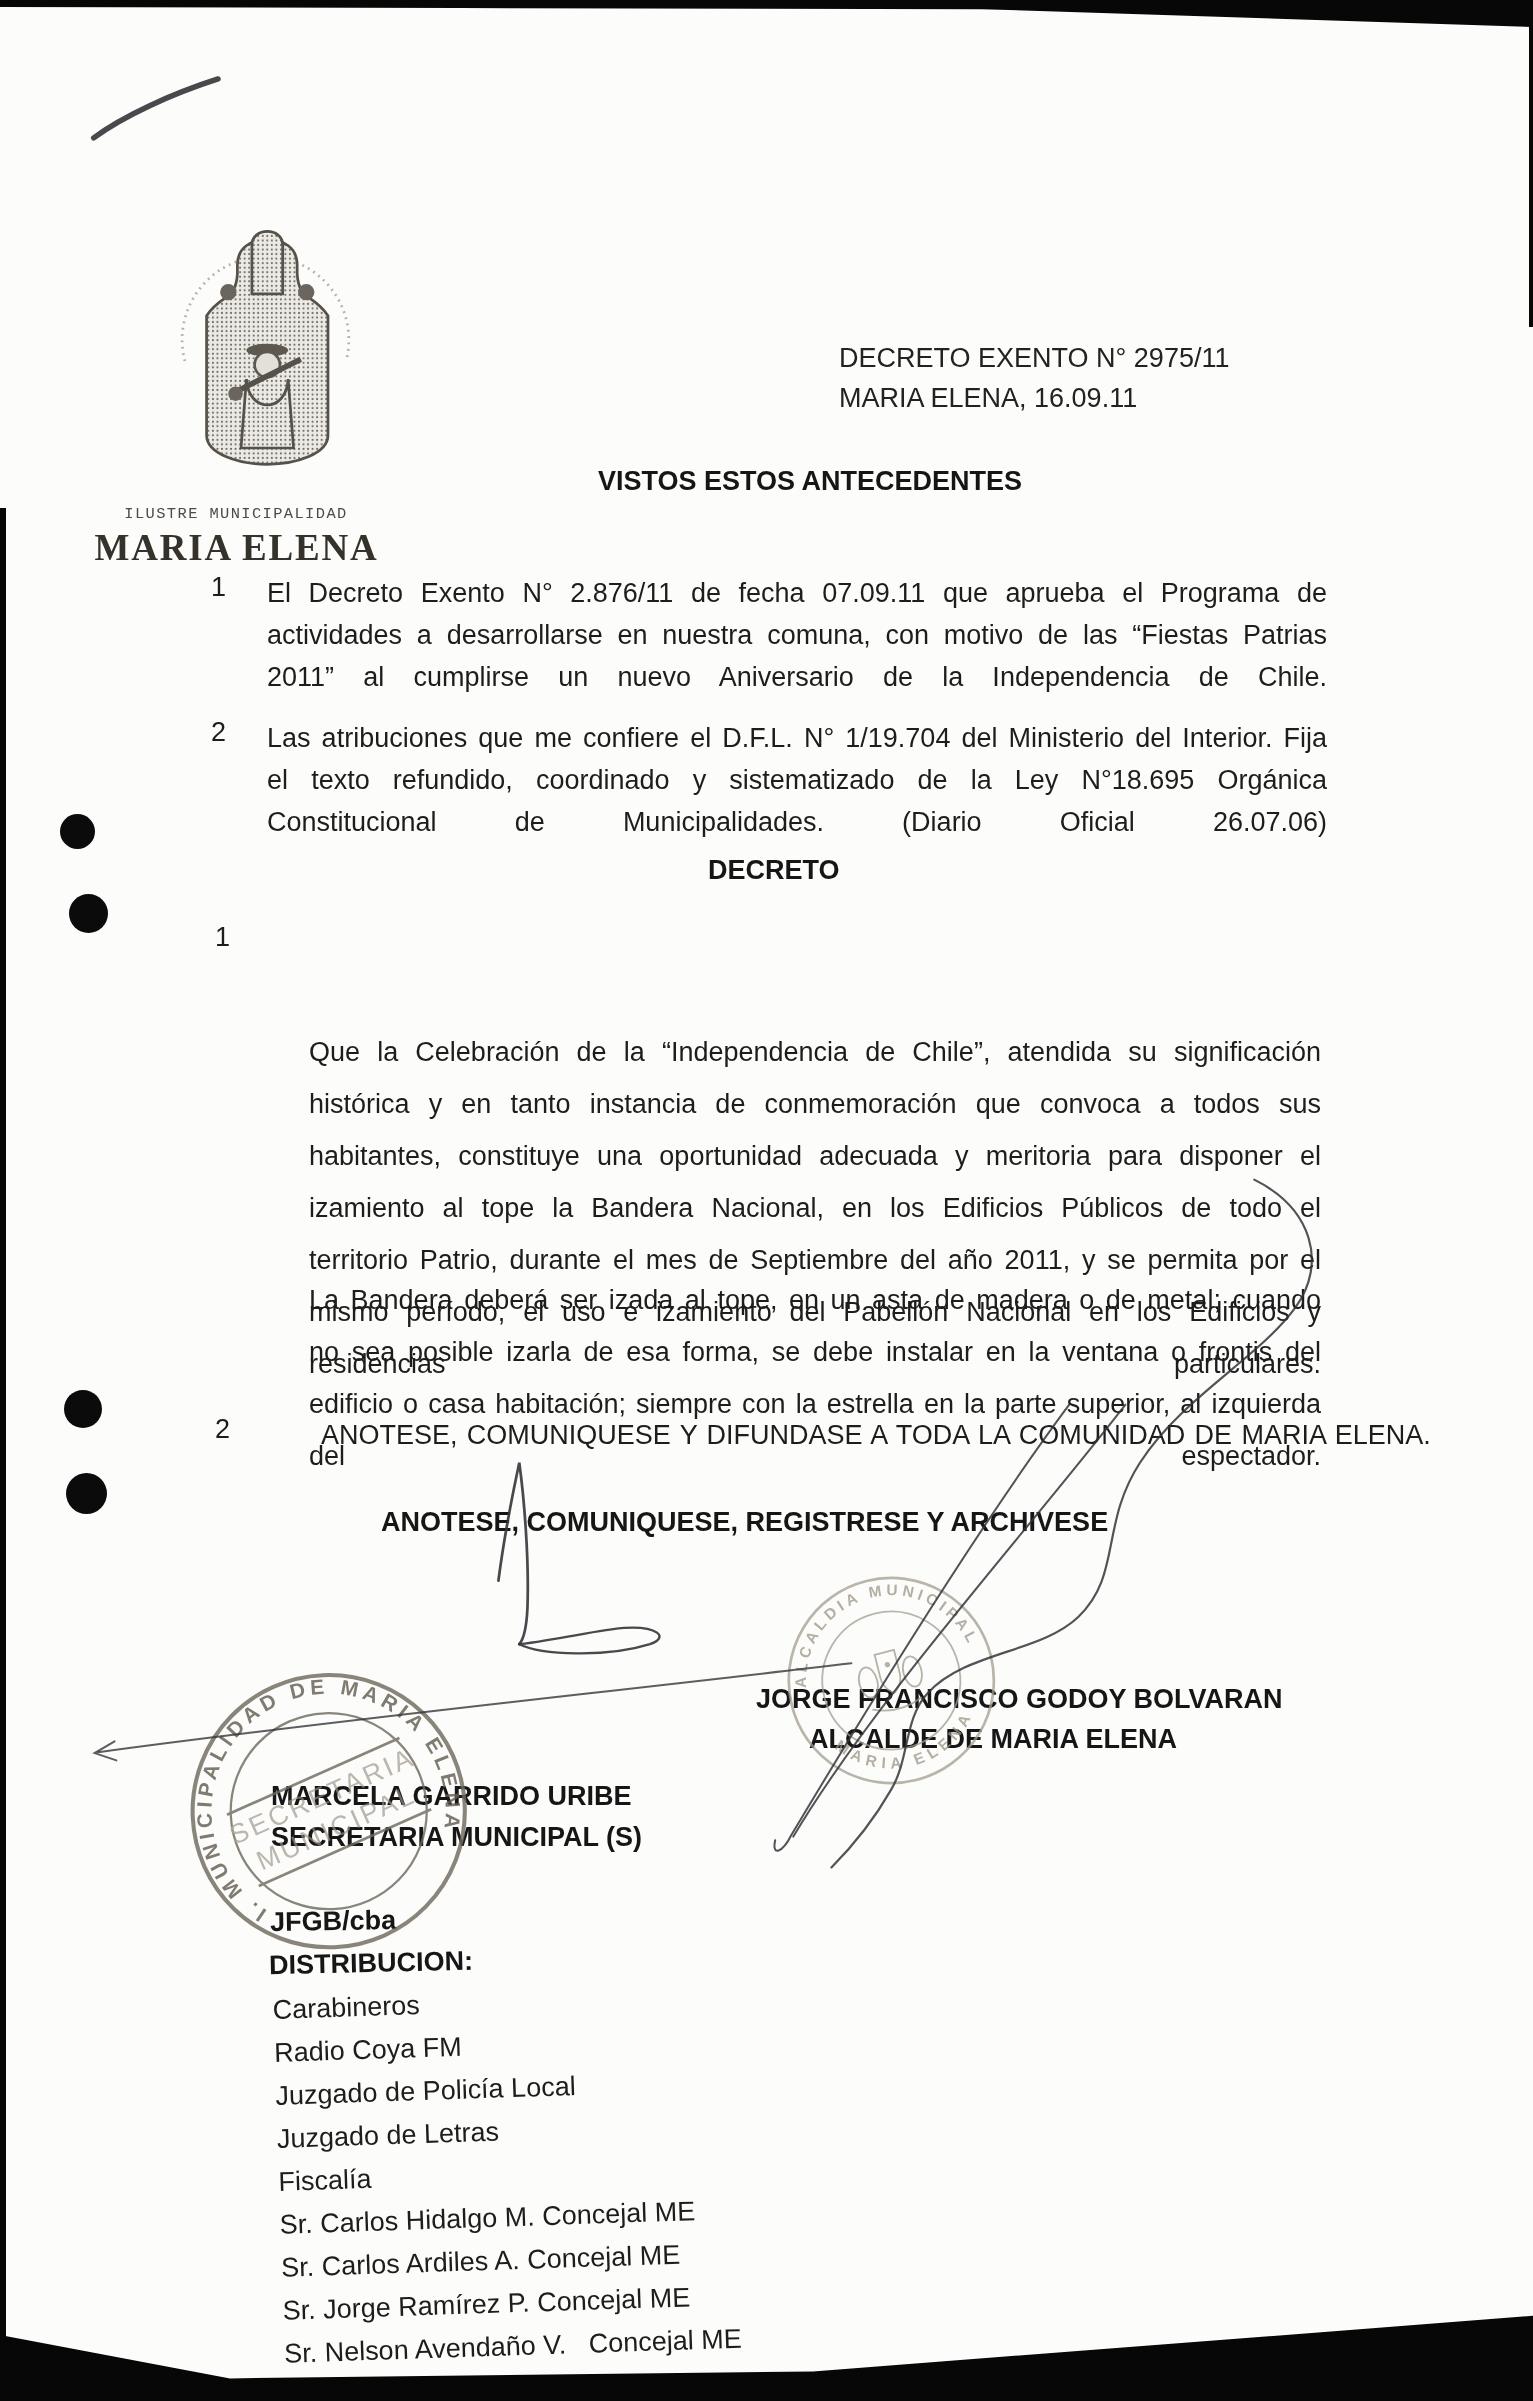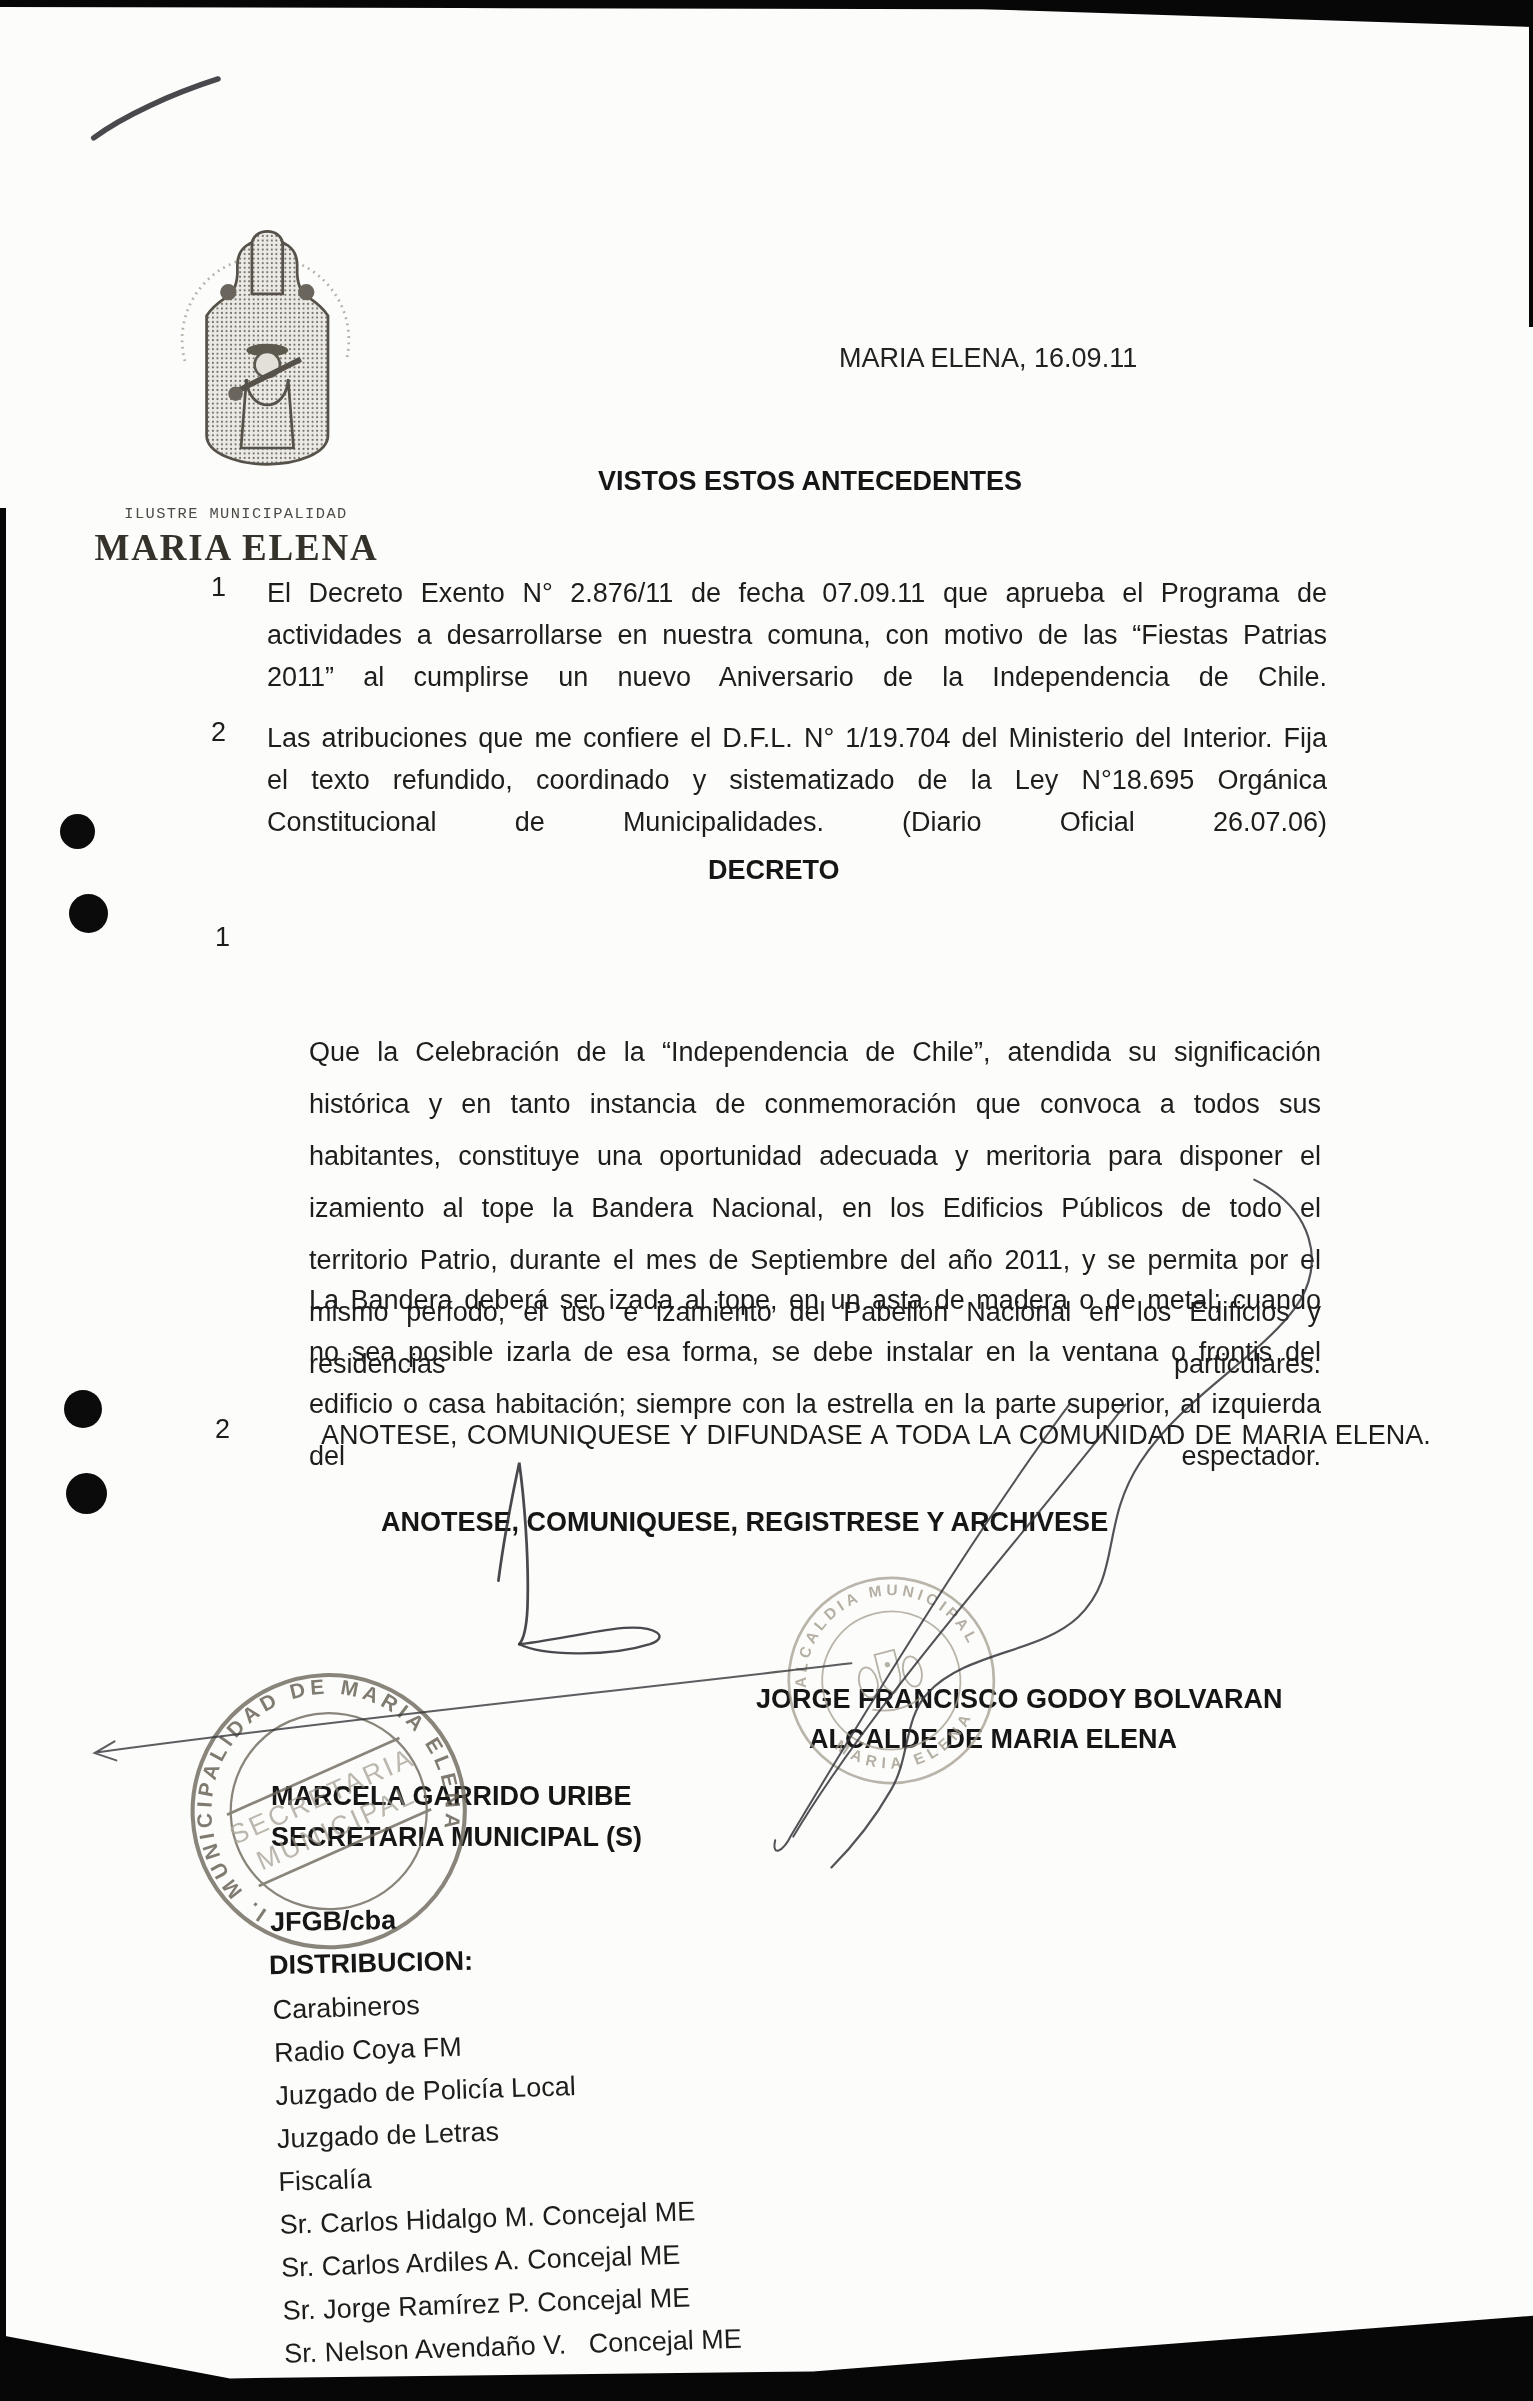--- a/index.html
+++ b/index.html
@@ -74,20 +74,21 @@
       <path d="M104,190 C106,228 148,228 150,190 L156,266 L98,266 Z" fill="url(#emblemDots)" stroke="#56524a" stroke-width="3"></path>
       <line x1="92" y1="204" x2="164" y2="168" stroke="#56524a" stroke-width="6"></line>
       <circle cx="92" cy="206" r="8" fill="#6a665e"></circle>
     </svg>
     <div style="position:relative;height:299px"></div>
   </div>
   <div class="logo-caption">ILUSTRE MUNICIPALIDAD</div>
   <div class="logo-name">MARIA ELENA</div>
 
   <div class="decree-head">
+    <div>DECRETO EXENTO N° 2975/11</div>
     <div>MARIA ELENA, 16.09.11</div>
   </div>
 
   <div class="h-bold" style="left:598px;top:466px">VISTOS ESTOS ANTECEDENTES</div>
 
   <div class="num" style="left:211px;top:572px">1</div>
   <div class="para lh46" style="left:259px;top:572px;width:1060px">El Decreto Exento N° 2.876/11 de fecha 07.09.11 que aprueba el Programa de actividades a desarrollarse en nuestra comuna, con motivo de las “Fiestas Patrias 2011” al cumplirse un nuevo Aniversario de la Independencia de Chile.</div>
 
   <div class="num" style="left:211px;top:717px">2</div>
   <div class="para lh46" style="left:259px;top:717px;width:1060px">Las atribuciones que me confiere el D.F.L. N° 1/19.704 del Ministerio del Interior. Fija el texto refundido, coordinado y sistematizado de la Ley N°18.695 Orgánica Constitucional de Municipalidades. (Diario Oficial 26.07.06)</div>

